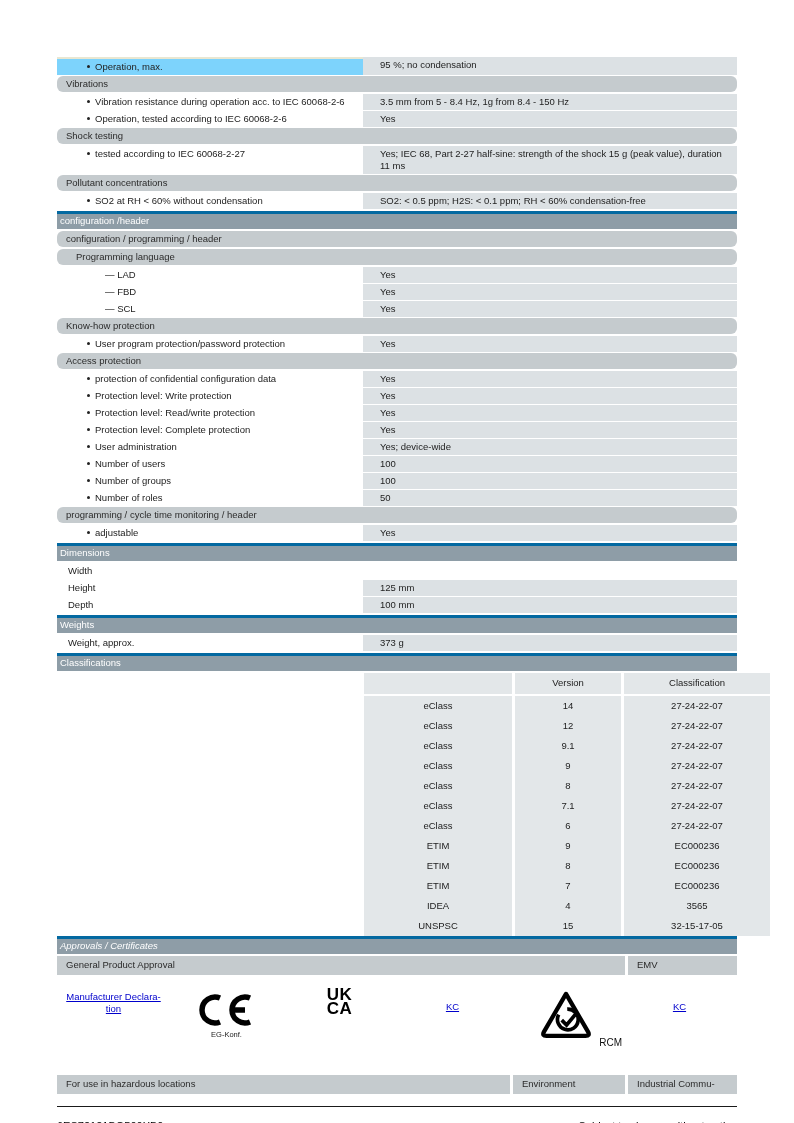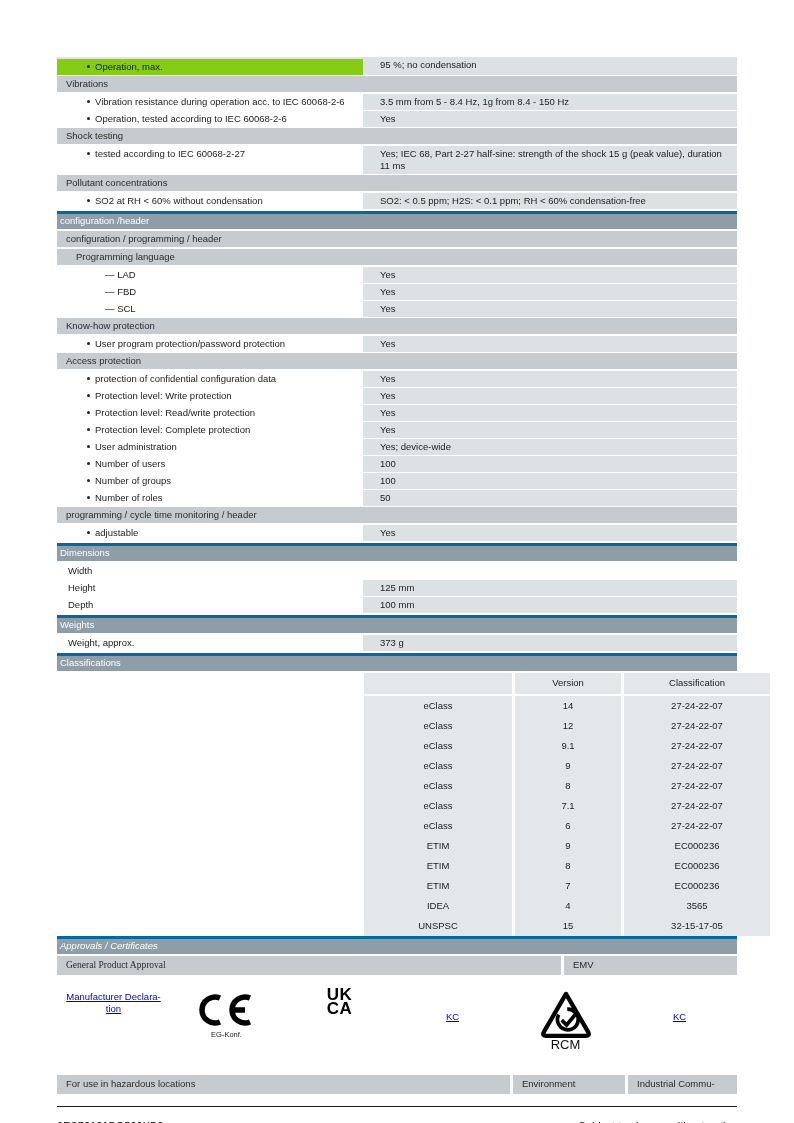--- a/index.html
+++ b/index.html
@@ -9,34 +9,34 @@
     font-family:"Liberation Sans", sans-serif; font-size:9.5px; color:#222;
   }
   .content { position:absolute; left:57px; top:57px; width:680px; }
 
   
   .r { display:flex; margin-bottom:1px; }
   .lbl {
     width:306px; background:#fff; padding:2px 10px 2px 11px;
     position:relative; line-height:12px;
   }
-  .lbl.first { background:#84cc16; border-top:2px solid #e9e7d2; }
+  .lbl.first { background:#7dd3fc; border-top:2px solid #e9e7d2; }
   .lbl.b1 { padding-left:38px; }
   .lbl.b1::before {
     content:""; position:absolute; left:30px; top:6px; width:3px; height:3px;
     background:#222; border-radius:50%;
   }
   .lbl.d1 { padding-left:48px; }
   .val {
     flex:1; background:var(--value-bg,#dce1e4); padding:2px 8px 2px 17px;
     line-height:12px; min-height:16px;
   }
   .sub {
     background:var(--sub-header-bg,#c5cbce); color:#2b2b2b;
-    padding:2px 8px 2px 9px; margin:1px 0 2px 0; line-height:12px;
+    padding:2px 8px 2px 9px; margin:1px 0 2px 0; line-height:12px;border-radius:6px;
   }
   .grp { padding-left:19px; }
   .maj {
     background:var(--major-header-bg,#8e9da7); color:#fff;
     padding:1px 8px 2px 3px; margin:2px 0 2px 0; line-height:12px;
     border-top:3px solid #0369a1;
   }
 
   
   .cls { margin-left:307px; width:406px; margin-top:2px; }
@@ -50,21 +50,21 @@
   .cls-c3 { flex:1; }
   .cls-head { margin-bottom:2px; }
   .cls-head > div { padding:4px 2px 5px; }
 
   
   .apr-head, .apr-bottom { display:flex; gap:3px; margin-top:2px; }
   .apr-head > div, .apr-bottom > div {
     background:var(--sub-header-bg,#c5cbce); color:#2b2b2b;
     padding:3px 8px 4px 9px; line-height:12px;
   }
-  .apr-main { width:504px;font-family:Liberation Serif, serif; }
+  .apr-main { width:568px; }
   .apr-emv  { flex:1; }
   .apr-b1 { width:453px; }
   .apr-b2 { width:112px; }
   .apr-b3 { flex:1; }
 
   .logos { display:flex; padding-top:12px; height:98px; }
   .logo-cell { width:113px; text-align:center; }
   .logo-cell.last { flex:1; }
   a.doclink {
     color:var(--link,#0000cc); text-decoration:underline; cursor:pointer;
@@ -73,22 +73,22 @@
   .mdecl { margin-top:4px; }
   .mdecl span { display:block; }
   .ce-wrap { margin-top:6px; }
   .ce-caption { font-size:7.5px; color:#222; margin-top:1px; }
   .ukca {
     font-weight:bold; font-size:17px; line-height:0.85; letter-spacing:0.5px;
     color:#000; margin-top:1px;
   }
   .ukca span { display:block; }
   .rcm-wrap { margin-top:2px; }
-  .rcm-caption { font-size:13px; color:#111; margin-top:-4px; }
-  .kc-wrap { margin-top:24px; }
+  .rcm-caption { font-size:10px; color:#111; margin-top:-4px;text-align:right; }
+  .kc-wrap { margin-top:14px; }
 
   
   .foot-rule { border-top:1px solid #1a1a1a; margin-top:12px; }
   .footer { display:flex; margin-top:12px; font-size:11px; color:#000; line-height:14px; }
   .foot-left { width:230px; }
   .foot-center { flex:1; text-align:center; padding-top:3px; }
   .foot-right { width:230px; text-align:right; }
 </style>
 </head>
 <body>

